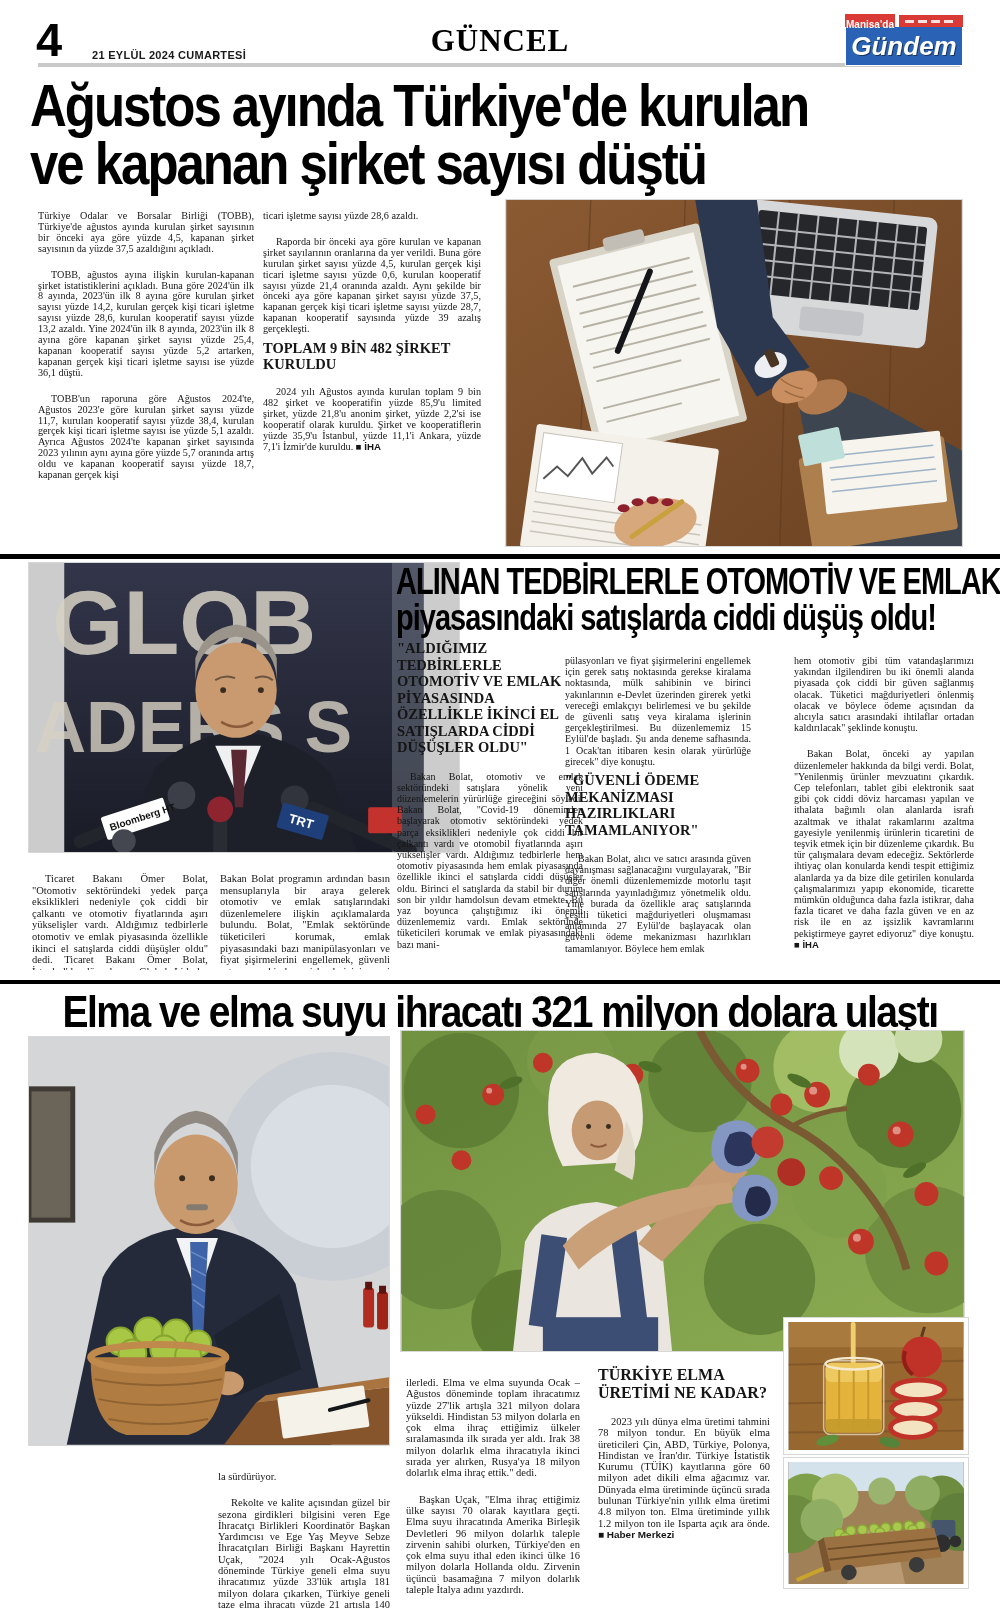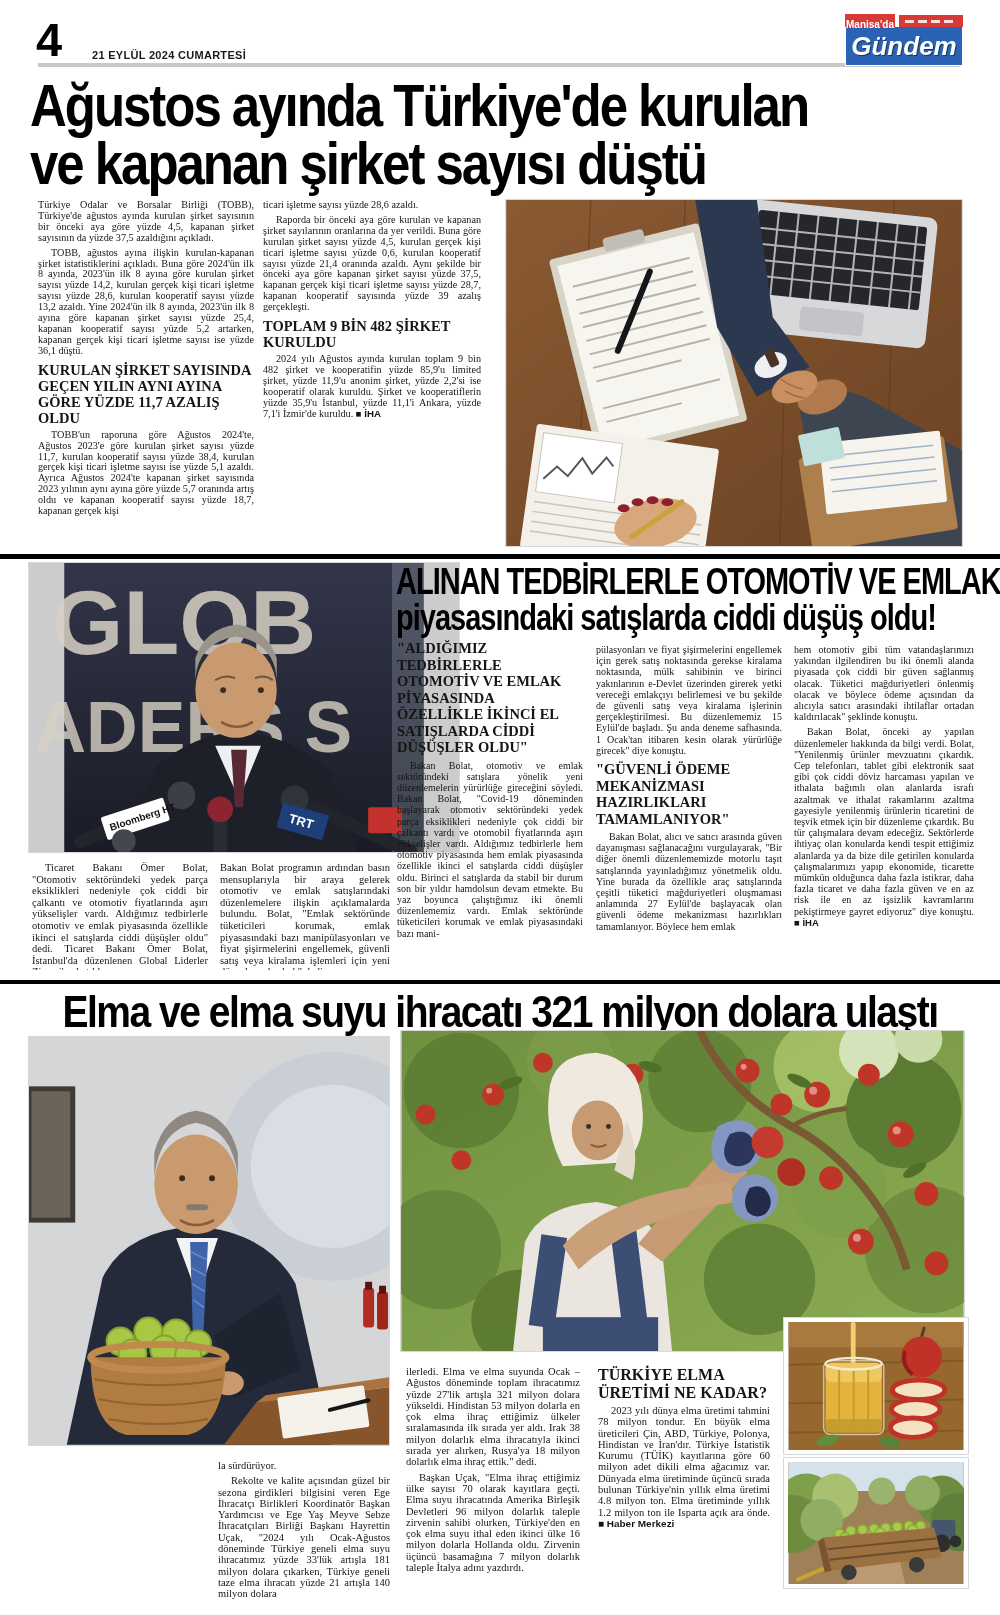--- a/index.html
+++ b/index.html
@@ -30,21 +30,21 @@
   .h2line{position:absolute;left:396px;font-family:"Liberation Sans",sans-serif;font-weight:bold;
           font-size:29px;line-height:29px;letter-spacing:-1px;color:#000;white-space:nowrap;
           transform:scale(1,1.25);transform-origin:0 0;}
   .h3line{position:absolute;left:28px;top:989px;width:944px;text-align:center;
           font-family:"Liberation Sans",sans-serif;font-weight:bold;font-size:39px;line-height:40px;
           letter-spacing:-1.5px;color:#000;white-space:nowrap;transform:scale(1,1.15);transform-origin:50% 0;}
   
   .bar{position:absolute;left:0;width:1000px;background:#000;}
   
   .col{position:absolute;overflow:hidden;text-align:justify;color:#151515;}
-  .col p{margin:4px 0 2px 0;text-indent:13px;}
+  .col p{margin:15px 0 2px 0;text-indent:13px;}
   .col p.noind{text-indent:0;}
   .sh{font-weight:bold;text-align:left;text-indent:0;}
   .a1col{font-size:10.2px;line-height:10.9px;}
   .a1col .sh{font-size:14.5px;line-height:16px;margin:5px 0 3px 0;}
   .a2col{font-size:10px;line-height:11.2px;}
   .a2col .sh{font-size:14.5px;line-height:16.5px;margin:0 0 4px 0;}
   .a2col .sh2{font-size:14.5px;line-height:16.5px;margin:5px 0 3px 0;}
   .capcol{font-size:10.5px;line-height:11.6px;}
   .a3col{font-size:10.5px;line-height:11.3px;}
   .a3col .sh{font-size:16px;line-height:17.5px;margin:4px 0 2px 0;}
@@ -54,47 +54,47 @@
   .photo svg{display:block;width:100%;height:100%;}
   .wframe{border:4px solid #ffffff;outline:1px solid #d8d8d8;}
 </style>
 </head>
 <body>
 
 <div class="page">
 
   <div class="pageno">4</div>
   <div class="hdate">21 EYLÜL 2024 CUMARTESİ</div>
+  <div class="section">GÜNCEL</div>
   <div class="hrule"></div>
   <div class="logo">
     <div class="blue"><span>Gündem</span></div>
     <div class="redtab"><span>Manisa'da</span></div>
     <div class="redstripe">
       <i style="left:6px"></i>
       <i style="left:19px"></i>
       <i style="left:32px"></i>
       <i style="left:45px"></i>
     </div>
   </div>
 
   <div class="h1line" style="top:76px">Ağustos ayında Türkiye'de kurulan</div>
   <div class="h1line" style="top:134px">ve kapanan şirket sayısı düştü</div>
 
   <div class="col a1col" style="left:38px;top:196px;width:216px;height:356px">
     <p class="noind">Türkiye Odalar ve Borsalar Birliği (TOBB), Türkiye'de ağustos ayında kurulan şirket sayısının bir önceki aya göre yüzde 4,5, kapanan şirket sayısının da yüzde 37,5 azaldığını açıkladı.</p>
     <p>TOBB, ağustos ayına ilişkin kurulan-kapanan şirket istatistiklerini açıkladı. Buna göre 2024'ün ilk 8 ayında, 2023'ün ilk 8 ayına göre kurulan şirket sayısı yüzde 14,2, kurulan gerçek kişi ticari işletme sayısı yüzde 28,6, kurulan kooperatif sayısı yüzde 13,2 azaldı. Yine 2024'ün ilk 8 ayında, 2023'ün ilk 8 ayına göre kapanan şirket sayısı yüzde 25,4, kapanan kooperatif sayısı yüzde 5,2 artarken, kapanan gerçek kişi ticari işletme sayısı ise yüzde 36,1 düştü.</p>
-    <div class="sh">KURULAN ŞİRKET SAYISINDA GEÇEN YILIN AYNI AYINA GÖRE YÜZDE 11,7 AZALIŞ OLDU</div>
     <p>TOBB'un raporuna göre Ağustos 2024'te, Ağustos 2023'e göre kurulan şirket sayısı yüzde 11,7, kurulan kooperatif sayısı yüzde 38,4, kurulan gerçek kişi ticari işletme sayısı ise yüzde 5,1 azaldı. Ayrıca Ağustos 2024'te kapanan şirket sayısında 2023 yılının aynı ayına göre yüzde 5,7 oranında artış oldu ve kapanan kooperatif sayısı yüzde 18,7, kapanan gerçek kişi</p>
   </div>
 
   <div class="col a1col" style="left:263px;top:196px;width:218px;height:356px">
     <p class="noind">ticari işletme sayısı yüzde 28,6 azaldı.</p>
     <p>Raporda bir önceki aya göre kurulan ve kapanan şirket sayılarının oranlarına da yer verildi. Buna göre kurulan şirket sayısı yüzde 4,5, kurulan gerçek kişi ticari işletme sayısı yüzde 0,6, kurulan kooperatif sayısı yüzde 21,4 oranında azaldı. Aynı şekilde bir önceki aya göre kapanan şirket sayısı yüzde 37,5, kapanan gerçek kişi ticari işletme sayısı yüzde 28,7, kapanan kooperatif sayısında yüzde 39 azalış gerçekleşti.</p>
     <div class="sh">TOPLAM 9 BİN 482 ŞİRKET KURULDU</div>
-    <p><span>2024 yılı Ağustos ayında kurulan toplam 9 bin 482 şirket ve kooperatifin yüzde 85,9'u limited şirket, yüzde 11,9'u anonim şirket, yüzde 2,2'si ise kooperatif olarak kuruldu. Şirket ve kooperatiflerin yüzde 35,9'u İstanbul, yüzde 11,1'i Ankara, yüzde 7,1'i İzmir'de kuruldu.</span> <span class="tag">■ İHA</span></p>
+    <p><span>2024 yılı Ağustos ayında kurulan toplam 9 bin 482 şirket ve kooperatifin yüzde 85,9'u limited şirket, yüzde 21,8'u anonim şirket, yüzde 2,2'si ise kooperatif olarak kuruldu. Şirket ve kooperatiflerin yüzde 35,9'u İstanbul, yüzde 11,1'i Ankara, yüzde 7,1'i İzmir'de kuruldu.</span> <span class="tag">■ İHA</span></p>
   </div>
 
   <div class="photo" style="left:505px;top:199px;width:458px;height:348px">
     <svg viewBox="0 0 458 348" xmlns="http://www.w3.org/2000/svg">
       <defs>
         <linearGradient id="gWood" x1="0" y1="0" x2="1" y2="1">
           <stop offset="0" stop-color="#8a5a32"></stop>
             <stop offset="1" stop-color="#6b4223"></stop>
         </linearGradient>
       </defs>
@@ -240,21 +240,21 @@
   </div>
 
   <div class="h2line" style="top:564px">ALINAN TEDBİRLERLE OTOMOTİV VE EMLAK</div>
   <div class="h2line" style="top:600px">piyasasındaki satışlarda ciddi düşüş oldu!</div>
 
   <div class="col a2col" style="left:397px;top:640px;width:186px;height:328px">
     <div class="sh">"ALDIĞIMIZ TEDBİRLERLE OTOMOTİV VE EMLAK PİYASASINDA ÖZELLİKLE İKİNCİ EL SATIŞLARDA CİDDİ DÜŞÜŞLER OLDU"</div>
     <p>Bakan Bolat, otomotiv ve emlak sektöründeki satışlara yönelik yeni düzenlemelerin yürürlüğe gireceğini söyledi. Bakan Bolat, "Covid-19 döneminden başlayarak otomotiv sektöründeki yedek parça eksiklikleri nedeniyle çok ciddi bir çalkantı vardı ve otomobil fiyatlarında aşırı yükselişler vardı. Aldığımız tedbirlerle hem otomotiv piyasasında hem emlak piyasasında özellikle ikinci el satışlarda ciddi düşüşler oldu. Birinci el satışlarda da stabil bir durum son bir yıldır hamdolsun devam etmekte. Bu yaz boyunca çalıştığımız iki önemli düzenlememiz vardı. Emlak sektöründe tüketicileri korumak ve emlak piyasasındaki bazı mani-</p>
   </div>
 
-  <div class="col a2col" style="left:596px;top:640px;width:186px;height:328px">
+  <div class="col a2col" style="left:565px;top:640px;width:186px;height:328px">
     <p class="noind">pülasyonları ve fiyat şişirmelerini engellemek için gerek satış noktasında gerekse kiralama noktasında, mülk sahibinin ve birinci yakınlarının e-Devlet üzerinden girerek yetki vereceği emlakçıyı belirlemesi ve bu şekilde de güvenli satış veya kiralama işlerinin gerçekleştirilmesi. Bu düzenlememiz 15 Eylül'de başladı. Şu anda deneme safhasında. 1 Ocak'tan itibaren kesin olarak yürürlüğe girecek" diye konuştu.</p>
     <div class="sh sh2">"GÜVENLİ ÖDEME MEKANİZMASI HAZIRLIKLARI TAMAMLANIYOR"</div>
     <p>Bakan Bolat, alıcı ve satıcı arasında güven dayanışması sağlanacağını vurgulayarak, "Bir diğer önemli düzenlememizde motorlu taşıt satışlarında yayınladığımız yönetmelik oldu. Yine burada da özellikle araç satışlarında çeşitli tüketici mağduriyetleri oluşmaması anlamında 27 Eylül'de başlayacak olan güvenli ödeme mekanizması hazırlıkları tamamlanıyor. Böylece hem emlak</p>
   </div>
 
   <div class="col a2col" style="left:794px;top:640px;width:180px;height:328px">
     <p class="noind">hem otomotiv gibi tüm vatandaşlarımızı yakından ilgilendiren bu iki önemli alanda piyasada çok ciddi bir güven sağlanmış olacak. Tüketici mağduriyetleri önlenmiş olacak ve böylece ödeme açısından da alıcıyla satıcı arasındaki ihtilaflar ortadan kaldırılacak" şeklinde konuştu.</p>
     <p><span>Bakan Bolat, önceki ay yapılan düzenlemeler hakkında da bilgi verdi. Bolat, "Yenilenmiş ürünler mevzuatını çıkardık. Cep telefonları, tablet gibi elektronik saat gibi çok ciddi döviz harcaması yapılan ve ithalata bağımlı olan alanlarda israfı azaltmak ve ithalat rakamlarını azaltma gayesiyle yenilenmiş ürünlerin ticaretini de teşvik etmek için bir düzenleme çıkardık. Bu tür çalışmalara devam edeceğiz. Sektörlerde ihtiyaç olan konularda kendi tespit ettiğimiz alanlarda ya da bize dile getirilen konularda çalışmalarımızı yapıp ekonomide, ticarette mümkün olduğunca daha fazla istikrar, daha fazla ticaret ve daha fazla güven ve en az risk ile en az işsizlik kavramlarını pekiştirmeye gayret ediyoruz" diye konuştu.</span> <span class="tag">■ İHA</span></p>
   </div>
 

